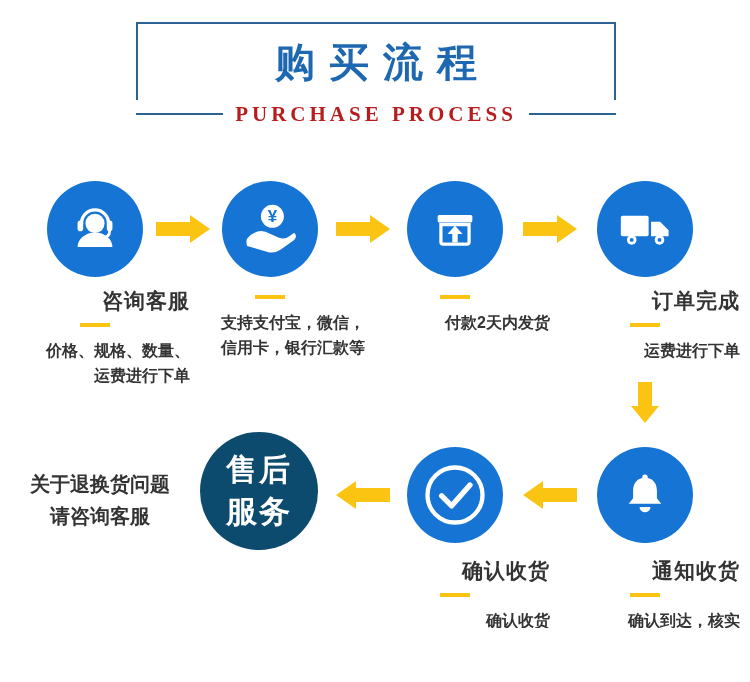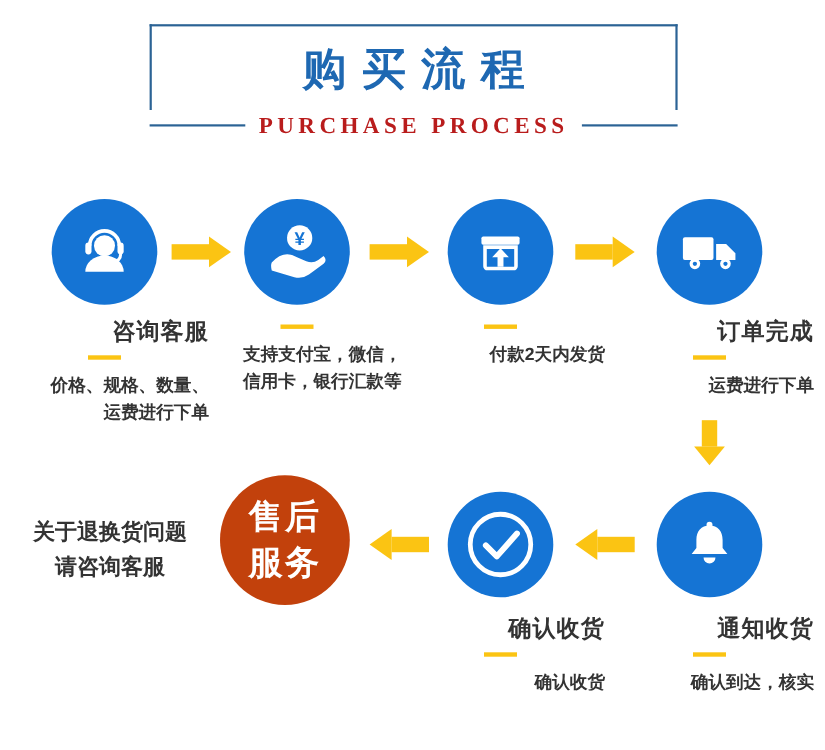--- a/index.html
+++ b/index.html
@@ -33,21 +33,21 @@
   .icon { display:flex; align-items:center; justify-content:center; }
   .c1 { left:47px;  top:181px; }
   .c2 { left:222px; top:181px; }
   .c3 { left:407px; top:181px; }
   .c4 { left:597px; top:181px; }
   .c5 { left:597px; top:447px; }
   .c6 { left:407px; top:447px; }
 
   .big-circle {
     position:absolute; left:200px; top:432px; width:118px; height:118px;
-    border-radius:50%; background:#c2410c;
+    border-radius:50%; background:#0c4a6e;
     display:flex; align-items:center; justify-content:center; text-align:right;
   }
   .big-circle-text {
     color:#fff; font-size:31px; font-weight:bold; line-height:1.35; white-space:pre-line;
     letter-spacing:2px;
   }
 
   
   .arrow { position:absolute; display:flex; align-items:center; }
   .arrow .shaft { display:block; width:34px; height:14px; background:#fbc413; }

